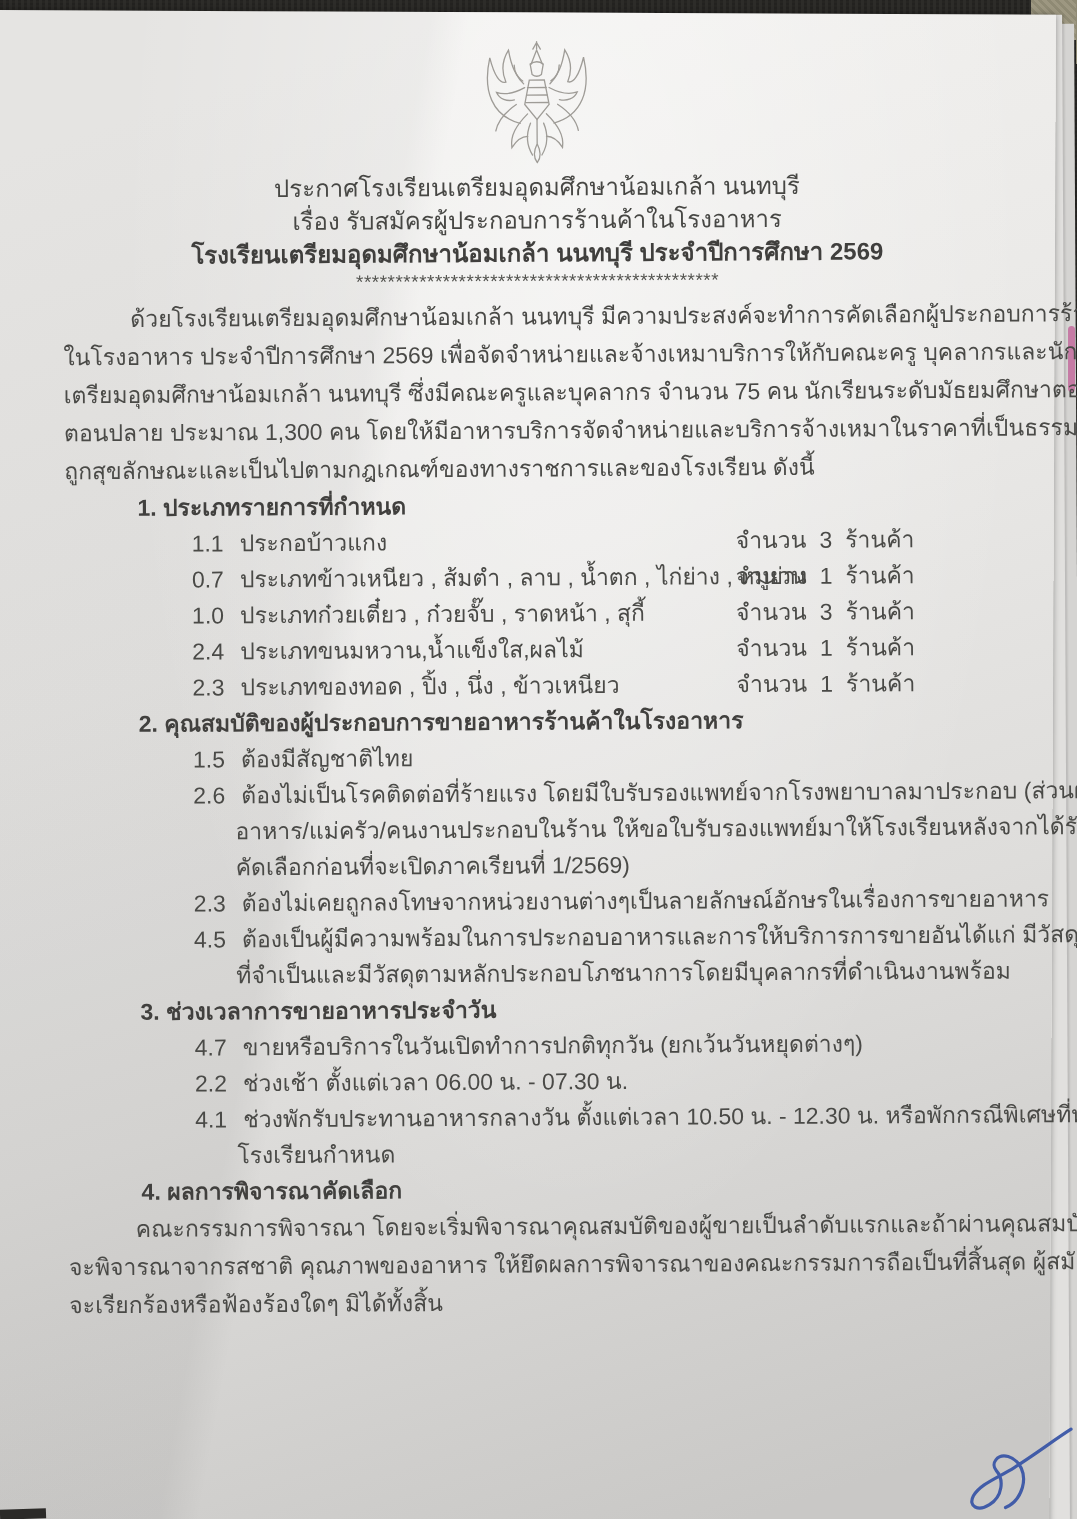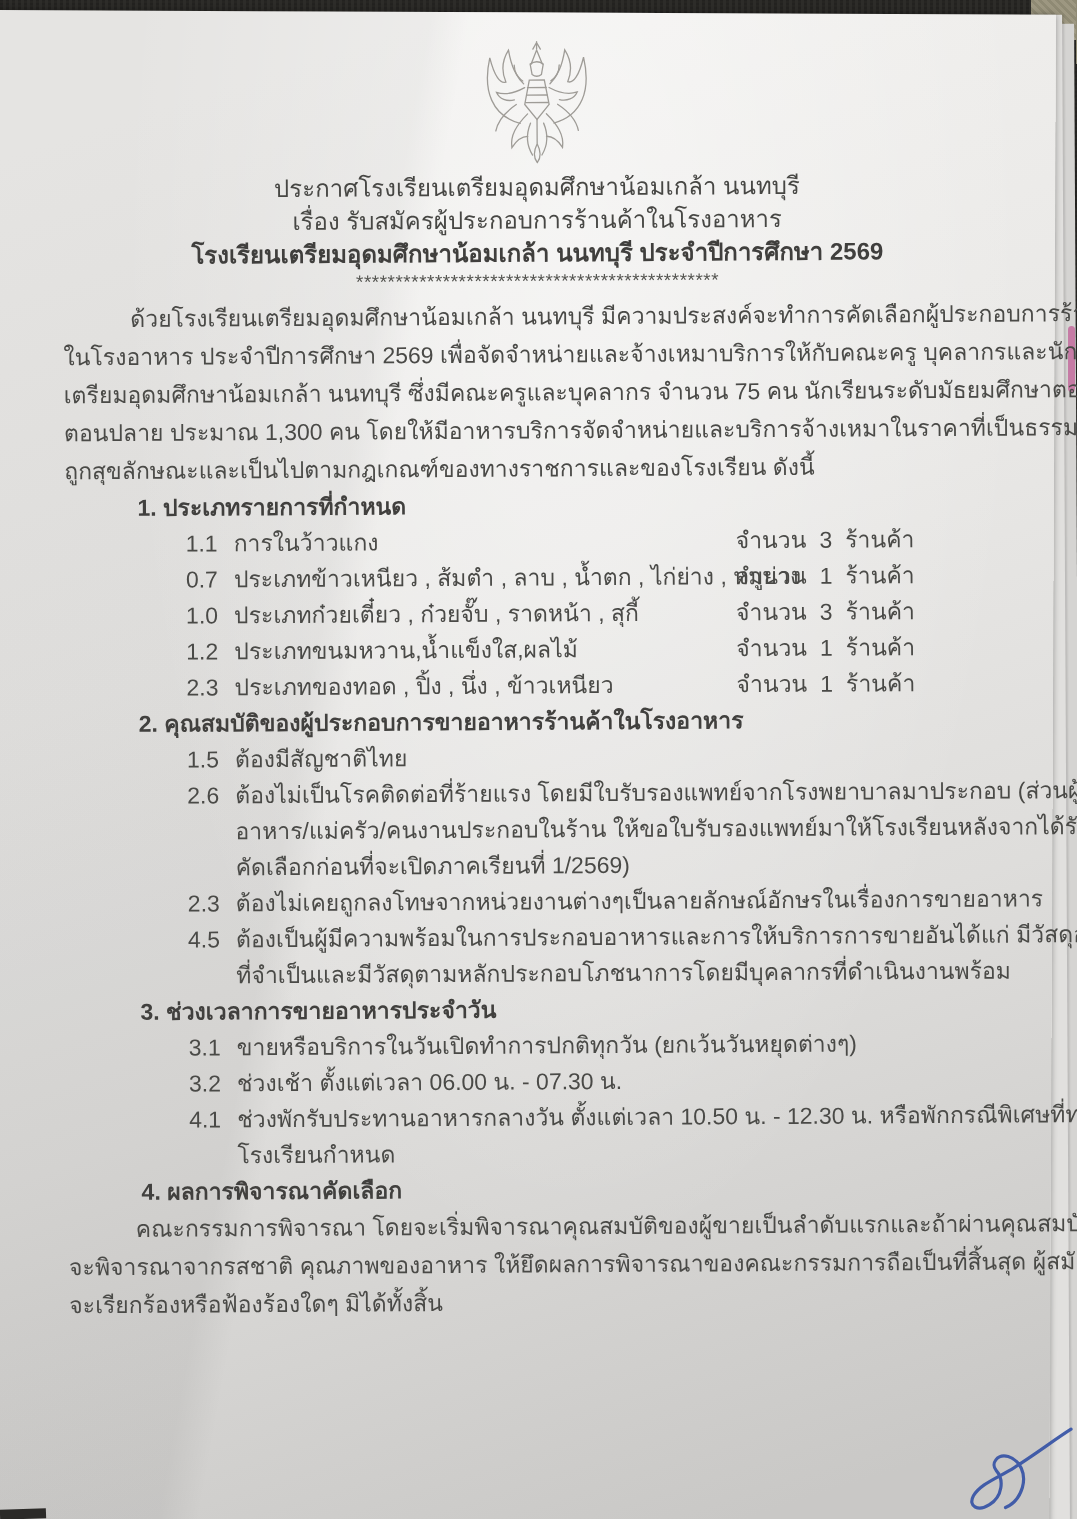--- a/index.html
+++ b/index.html
@@ -54,21 +54,21 @@
   .emblem-wrap{text-align:center;padding-top:36px;height:132px;}
   .emblem-wrap svg{opacity:.8;}
   .t1,.t2{text-align:center;font-size:24px;line-height:33px;color:#474744;white-space:nowrap;}
   .t3{text-align:center;font-size:24px;line-height:33px;color:#403f3d;font-weight:bold;white-space:nowrap;}
   .stars{text-align:center;font-size:19px;line-height:24px;letter-spacing:.5px;color:#53534f;}
   .intro{margin-top:4px;}
   .ln{padding-left:64px;line-height:38px;white-space:nowrap;}
   .ln.first{padding-left:131px;}
   .sec-h{padding-left:137px;line-height:36px;font-weight:bold;color:#41403e;white-space:nowrap;}
   .item{position:relative;padding-left:185px;line-height:36px;white-space:nowrap;}
-  .item .no{display:inline-block;width:48px;}
+  .item .no{display:inline-block;width:48px;margin-left:6px;}
   .cont{padding-left:233px;line-height:36px;white-space:nowrap;}
   .qty{position:absolute;left:735px;top:0;}
   .qty .q{display:inline-block;margin:0 13px;}
   .p4 .ln{line-height:38px;}
   .signature{position:absolute;left:946px;top:1416px;}
 </style>
 </head>
 <body>
 
 <div class="scene">
@@ -106,33 +106,33 @@
         <div class="ln first">ด้วยโรงเรียนเตรียมอุดมศึกษาน้อมเกล้า นนทบุรี มีความประสงค์จะทำการคัดเลือกผู้ประกอบการร้านค้า</div>
         <div class="ln">ในโรงอาหาร ประจำปีการศึกษา 2569 เพื่อจัดจำหน่ายและจ้างเหมาบริการให้กับคณะครู บุคลากรและนักเรียนโรงเรียน</div>
         <div class="ln">เตรียมอุดมศึกษาน้อมเกล้า นนทบุรี ซึ่งมีคณะครูและบุคลากร จำนวน 75 คน นักเรียนระดับมัธยมศึกษาตอนต้นและ</div>
         <div class="ln">ตอนปลาย ประมาณ 1,300 คน โดยให้มีอาหารบริการจัดจำหน่ายและบริการจ้างเหมาในราคาที่เป็นธรรม มีความสะอาด</div>
         <div class="ln">ถูกสุขลักษณะและเป็นไปตามกฎเกณฑ์ของทางราชการและของโรงเรียน ดังนี้</div>
       </div>
 
       <div class="sec-h">1. ประเภทรายการที่กำหนด</div>
 
       <div class="item">
-        <span class="no">1.1</span><span>การในว้าวแกง</span>
+        <span class="no">1.1</span><span>ประกอบ้าวแกง</span>
         <span class="qty"><span>จำนวน</span><span class="q">3</span><span>ร้านค้า</span></span>
       </div>
       <div class="item">
         <span class="no">0.7</span><span>ประเภทข้าวเหนียว , ส้มตำ , ลาบ , น้ำตก , ไก่ย่าง , หมูย่าง</span>
         <span class="qty"><span>จำนวน</span><span class="q">1</span><span>ร้านค้า</span></span>
       </div>
       <div class="item">
         <span class="no">1.0</span><span>ประเภทก๋วยเตี๋ยว , ก๋วยจั๊บ , ราดหน้า , สุกี้</span>
         <span class="qty"><span>จำนวน</span><span class="q">3</span><span>ร้านค้า</span></span>
       </div>
       <div class="item">
-        <span class="no">1.2</span><span>ประเภทขนมหวาน,น้ำแข็งใส,ผลไม้</span>
+        <span class="no">2.4</span><span>ประเภทขนมหวาน,น้ำแข็งใส,ผลไม้</span>
         <span class="qty"><span>จำนวน</span><span class="q">1</span><span>ร้านค้า</span></span>
       </div>
       <div class="item">
         <span class="no">2.3</span><span>ประเภทของทอด , ปิ้ง , นึ่ง , ข้าวเหนียว</span>
         <span class="qty"><span>จำนวน</span><span class="q">1</span><span>ร้านค้า</span></span>
       </div>
 
       <div class="sec-h">2. คุณสมบัติของผู้ประกอบการขายอาหารร้านค้าในโรงอาหาร</div>
 
       <div class="item">
@@ -147,24 +147,24 @@
         <span class="no">2.3</span><span>ต้องไม่เคยถูกลงโทษจากหน่วยงานต่างๆเป็นลายลักษณ์อักษรในเรื่องการขายอาหาร</span>
       </div>
       <div class="item">
         <span class="no">4.5</span><span>ต้องเป็นผู้มีความพร้อมในการประกอบอาหารและการให้บริการการขายอันได้แก่ มีวัสดุอุปกรณ์</span>
       </div>
       <div class="cont">ที่จำเป็นและมีวัสดุตามหลักประกอบโภชนาการโดยมีบุคลากรที่ดำเนินงานพร้อม</div>
 
       <div class="sec-h">3. ช่วงเวลาการขายอาหารประจำวัน</div>
 
       <div class="item">
-        <span class="no">3.1</span><span>ขายหรือบริการในวันเปิดทำการปกติทุกวัน (ยกเว้นวันหยุดต่างๆ)</span>
+        <span class="no">4.7</span><span>ขายหรือบริการในวันเปิดทำการปกติทุกวัน (ยกเว้นวันหยุดต่างๆ)</span>
       </div>
       <div class="item">
-        <span class="no">3.2</span><span>ช่วงเช้า ตั้งแต่เวลา 06.00 น. - 07.30 น.</span>
+        <span class="no">2.2</span><span>ช่วงเช้า ตั้งแต่เวลา 06.00 น. - 07.30 น.</span>
       </div>
       <div class="item">
         <span class="no">4.1</span><span>ช่วงพักรับประทานอาหารกลางวัน ตั้งแต่เวลา 10.50 น. - 12.30 น. หรือพักกรณีพิเศษที่ทาง</span>
       </div>
       <div class="cont">โรงเรียนกำหนด</div>
 
       <div class="sec-h">4. ผลการพิจารณาคัดเลือก</div>
 
       <div class="p4">
         <div class="ln first">คณะกรรมการพิจารณา โดยจะเริ่มพิจารณาคุณสมบัติของผู้ขายเป็นลำดับแรกและถ้าผ่านคุณสมบัติ</div>

